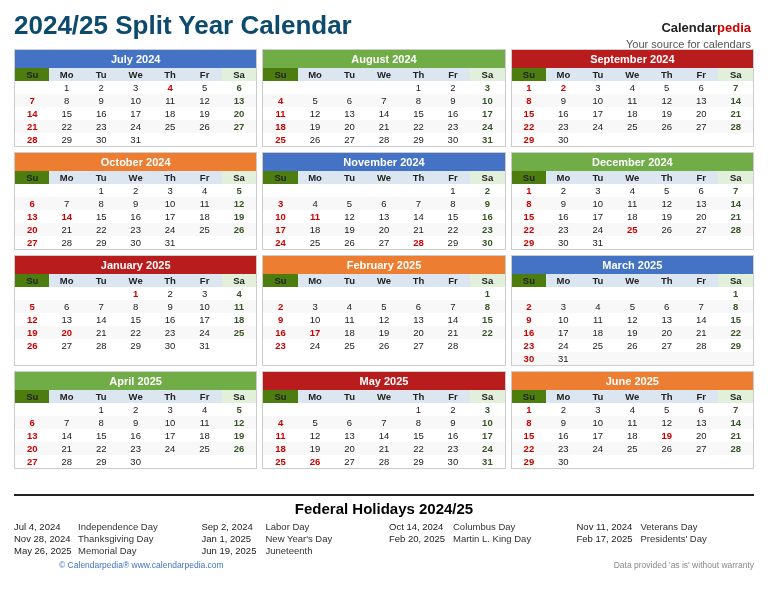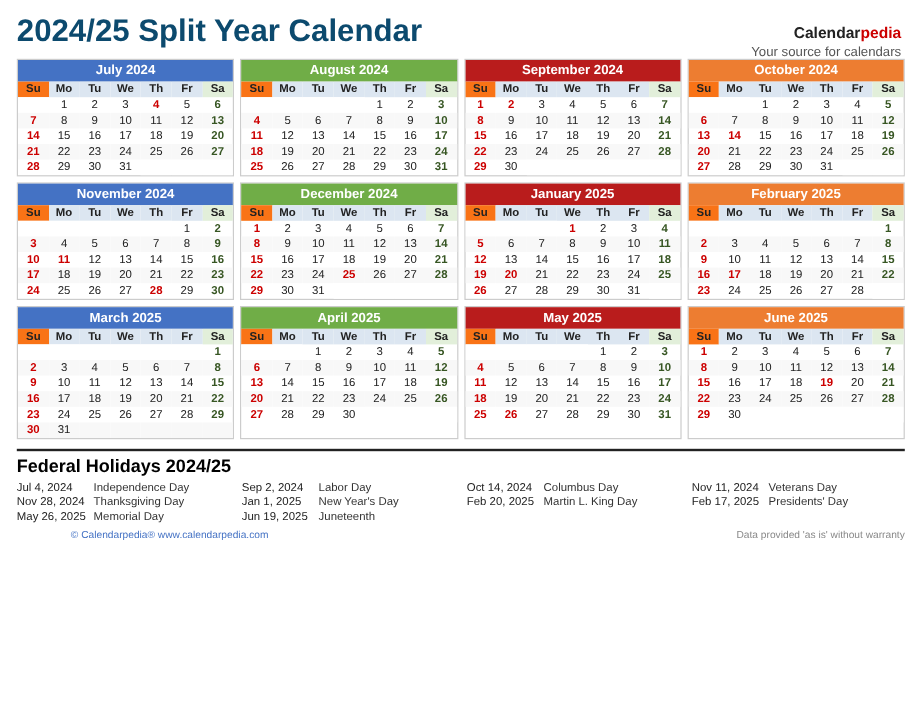--- a/index.html
+++ b/index.html
@@ -29,23 +29,23 @@
     .calendarpedia-logo span.brand {
       font-size: 13px;
       font-weight: bold;
       color: #222;
     }
     .calendarpedia-logo span.pedia {
       color: #c00;
     }
     .calendars-grid {
       display: grid;
-      grid-template-columns: repeat(4, 1fr);
+      grid-template-columns: repeat(3, 1fr);
       gap: 5px;
-      margin-bottom: 8px;
+      margin-bottom: 25px;
     }
     .cal-block {
       border: 1px solid #ccc;
     }
     .cal-header {
       text-align: center;
       font-weight: bold;
       font-size: 11px;
       padding: 3px 0;
       color: #fff;
@@ -62,21 +62,21 @@
     }
     .cal-table th {
       text-align: center;
       font-size: 9.5px;
       font-weight: bold;
       padding: 1px 0;
       background: #dce6f1;
       color: #222;
       border: none;
     }
-    .cal-table th.su { background: #f97316; }
+    .cal-table th.su { background: #4d7c0f; }
     .cal-table th.sa { background: #e2efda; }
     .cal-table td {
       text-align: center;
       font-size: 9.5px;
       padding: 1px 0;
       color: #222;
     }
     .cal-table tr:nth-child(even) td { background: #f8f8f8; }
     .cal-table td.su { color: #c00; font-weight: bold; }
     .cal-table td.sa { color: #375623; font-weight: bold; }
@@ -84,20 +84,21 @@
     .cal-table td.empty { background: #fff; }
 
     .holidays-section {
       border-top: 2px solid #222;
       padding-top: 4px;
     }
     .holidays-title {
       font-size: 15px;
       font-weight: bold;
       margin-bottom: 4px;
+      text-align: center;
     }
     .holidays-grid {
       display: grid;
       grid-template-columns: repeat(4, 1fr);
       gap: 1px 10px;
     }
     .holiday-item {
       font-size: 9.5px;
       color: #222;
       display: flex;

